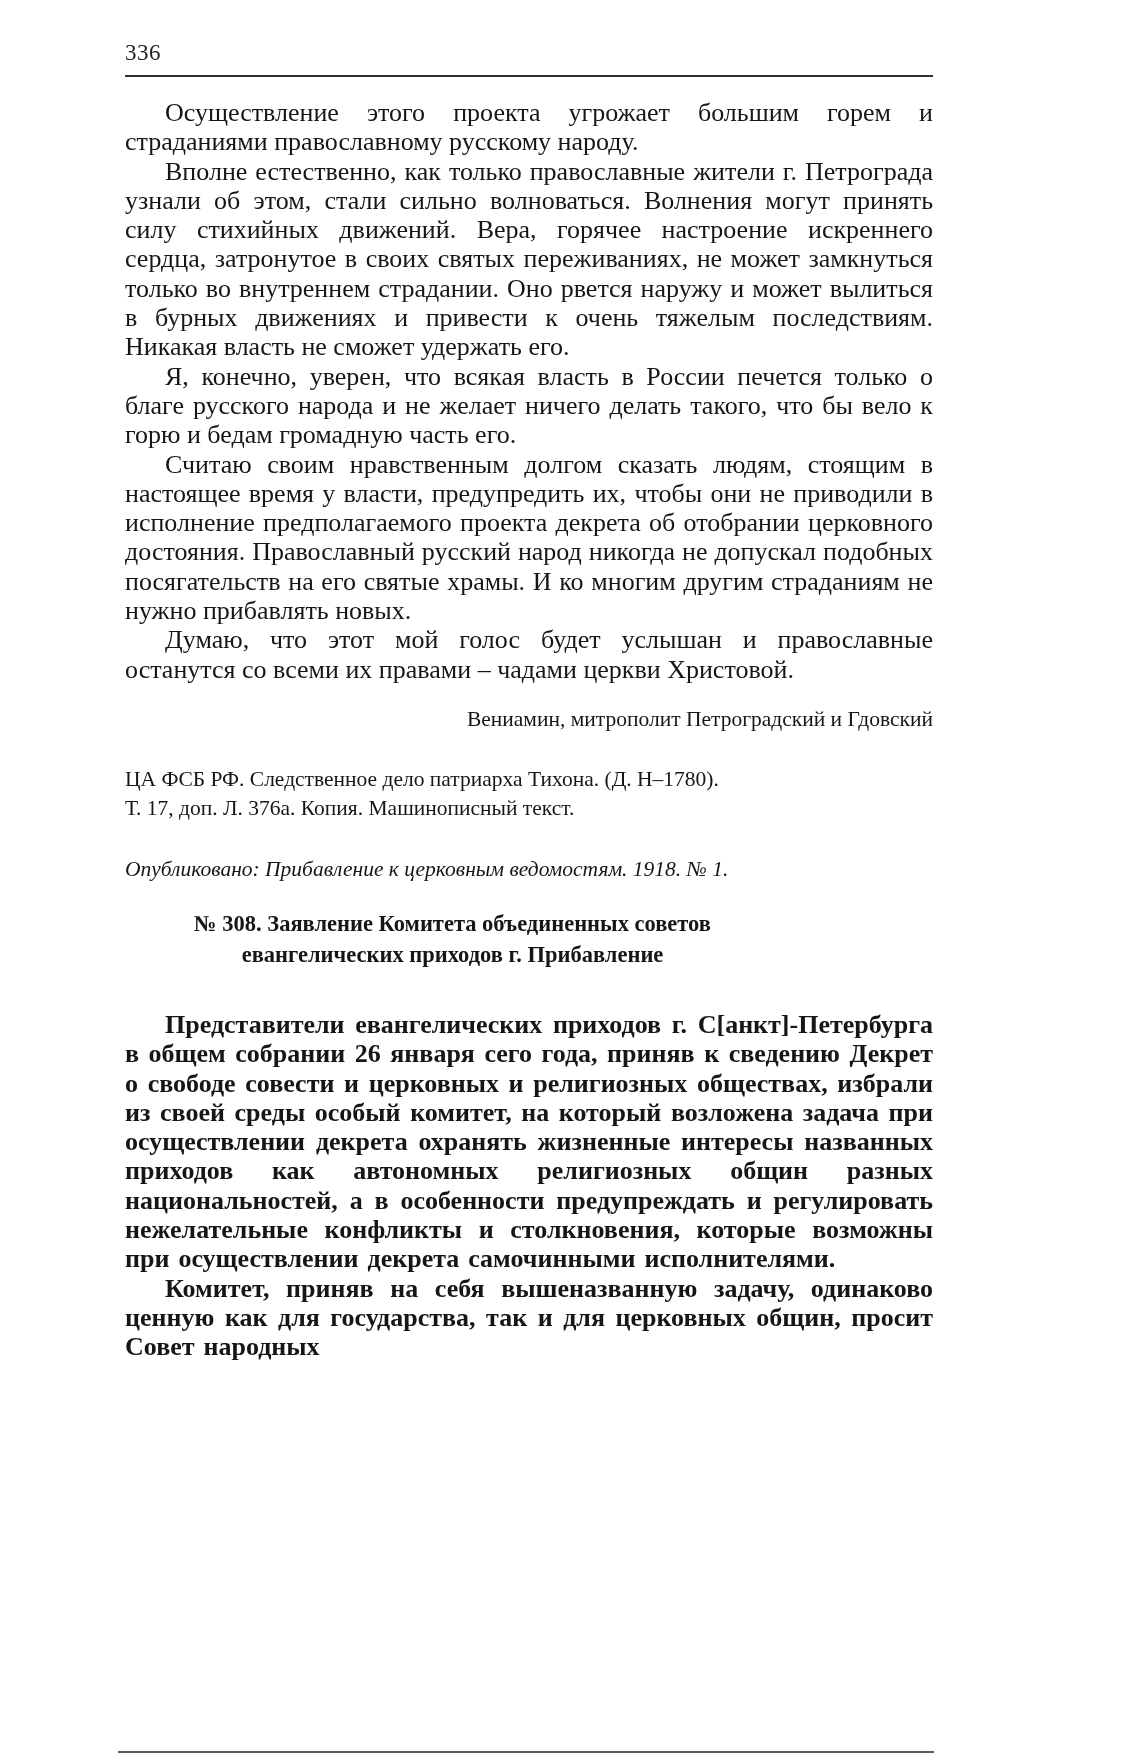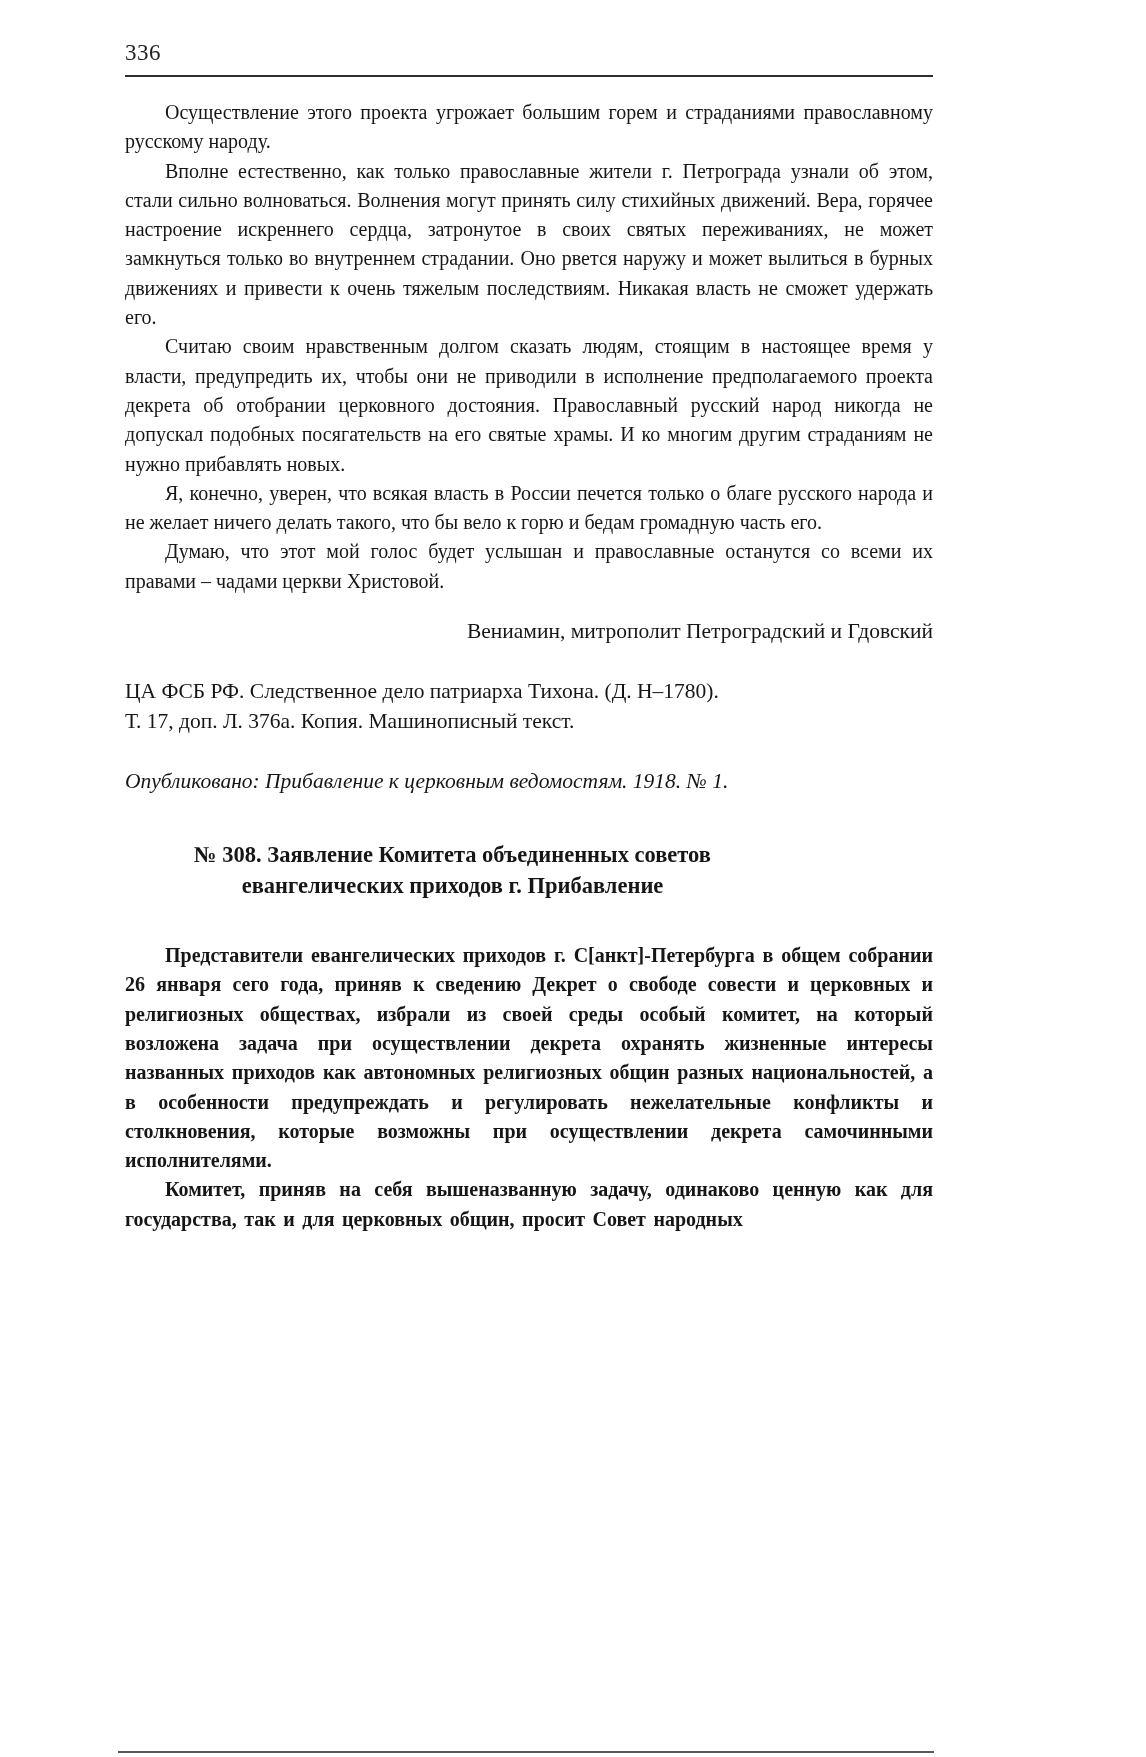--- a/index.html
+++ b/index.html
@@ -30,21 +30,21 @@
     color: #222;
   }
   .top-rule {
     height: 2px;
     background: #2e2e2e;
     margin-top: 9px;
     margin-bottom: 21px;
   }
   .body-text p {
     margin: 0;
-    font-size: 20px;
+    font-size: 26px;
     line-height: 29.3px;
     text-align: justify;
     text-indent: 40px;
   }
   .signature {
     margin: 21px 0 7px 0;
     text-align: right;
     font-size: 21.5px;
     line-height: 29px;
   }
@@ -54,21 +54,21 @@
     line-height: 29.5px;
   }
   .source .line { display: block; }
   .published {
     margin: 31px 0 0 0;
     font-style: italic;
     font-size: 21.5px;
     line-height: 29px;
   }
   .doc-heading {
-    margin-top: 43px;
+    margin-top: 24px;
     width: 655px;
     font-weight: bold;
     font-size: 22.5px;
     line-height: 31px;
     text-align: center;
   }
   .doc-heading .line { display: block; }
   .doc-date {
     margin: 16px 0 0 0;
     text-align: right;
@@ -96,22 +96,22 @@
 
 <div class="page">
   <div class="content">
 
     <div class="page-number">336</div>
     <div class="top-rule"></div>
 
     <div class="body-text">
       <p>Осуществление этого проекта угрожает большим горем и страданиями православному русскому народу.</p>
       <p>Вполне естественно, как только православные жители г. Петрограда узнали об этом, стали сильно волноваться. Волнения могут принять силу стихийных движений. Вера, горячее настроение искреннего сердца, затронутое в своих святых переживаниях, не может замкнуться только во внутреннем страдании. Оно рвется наружу и может вылиться в бурных движениях и привести к очень тяжелым последствиям. Никакая власть не сможет удержать его.</p>
+      <p>Я, конечно, уверен, что всякая власть в России печется только о благе русского народа и не желает ничего делать такого, что бы вело к горю и бедам громадную часть его.</p>
       <p>Считаю своим нравственным долгом сказать людям, стоящим в настоящее время у власти, предупредить их, чтобы они не приводили в исполнение предполагаемого проекта декрета об отобрании церковного достояния. Православный русский народ никогда не допускал подобных посягательств на его святые храмы. И ко многим другим страданиям не нужно прибавлять новых.</p>
-      <p>Я, конечно, уверен, что всякая власть в России печется только о благе русского народа и не желает ничего делать такого, что бы вело к горю и бедам громадную часть его.</p>
       <p>Думаю, что этот мой голос будет услышан и православные останутся со всеми их правами – чадами церкви Христовой.</p>
     </div>
 
     <p class="signature">Вениамин, митрополит Петроградский и Гдовский</p>
 
     <div class="source">
       <span class="line">ЦА ФСБ РФ. Следственное дело патриарха Тихона. (Д. Н–1780).</span>
       <span class="line">Т. 17, доп. Л. 376а. Копия. Машинописный текст.</span>
     </div>
 

